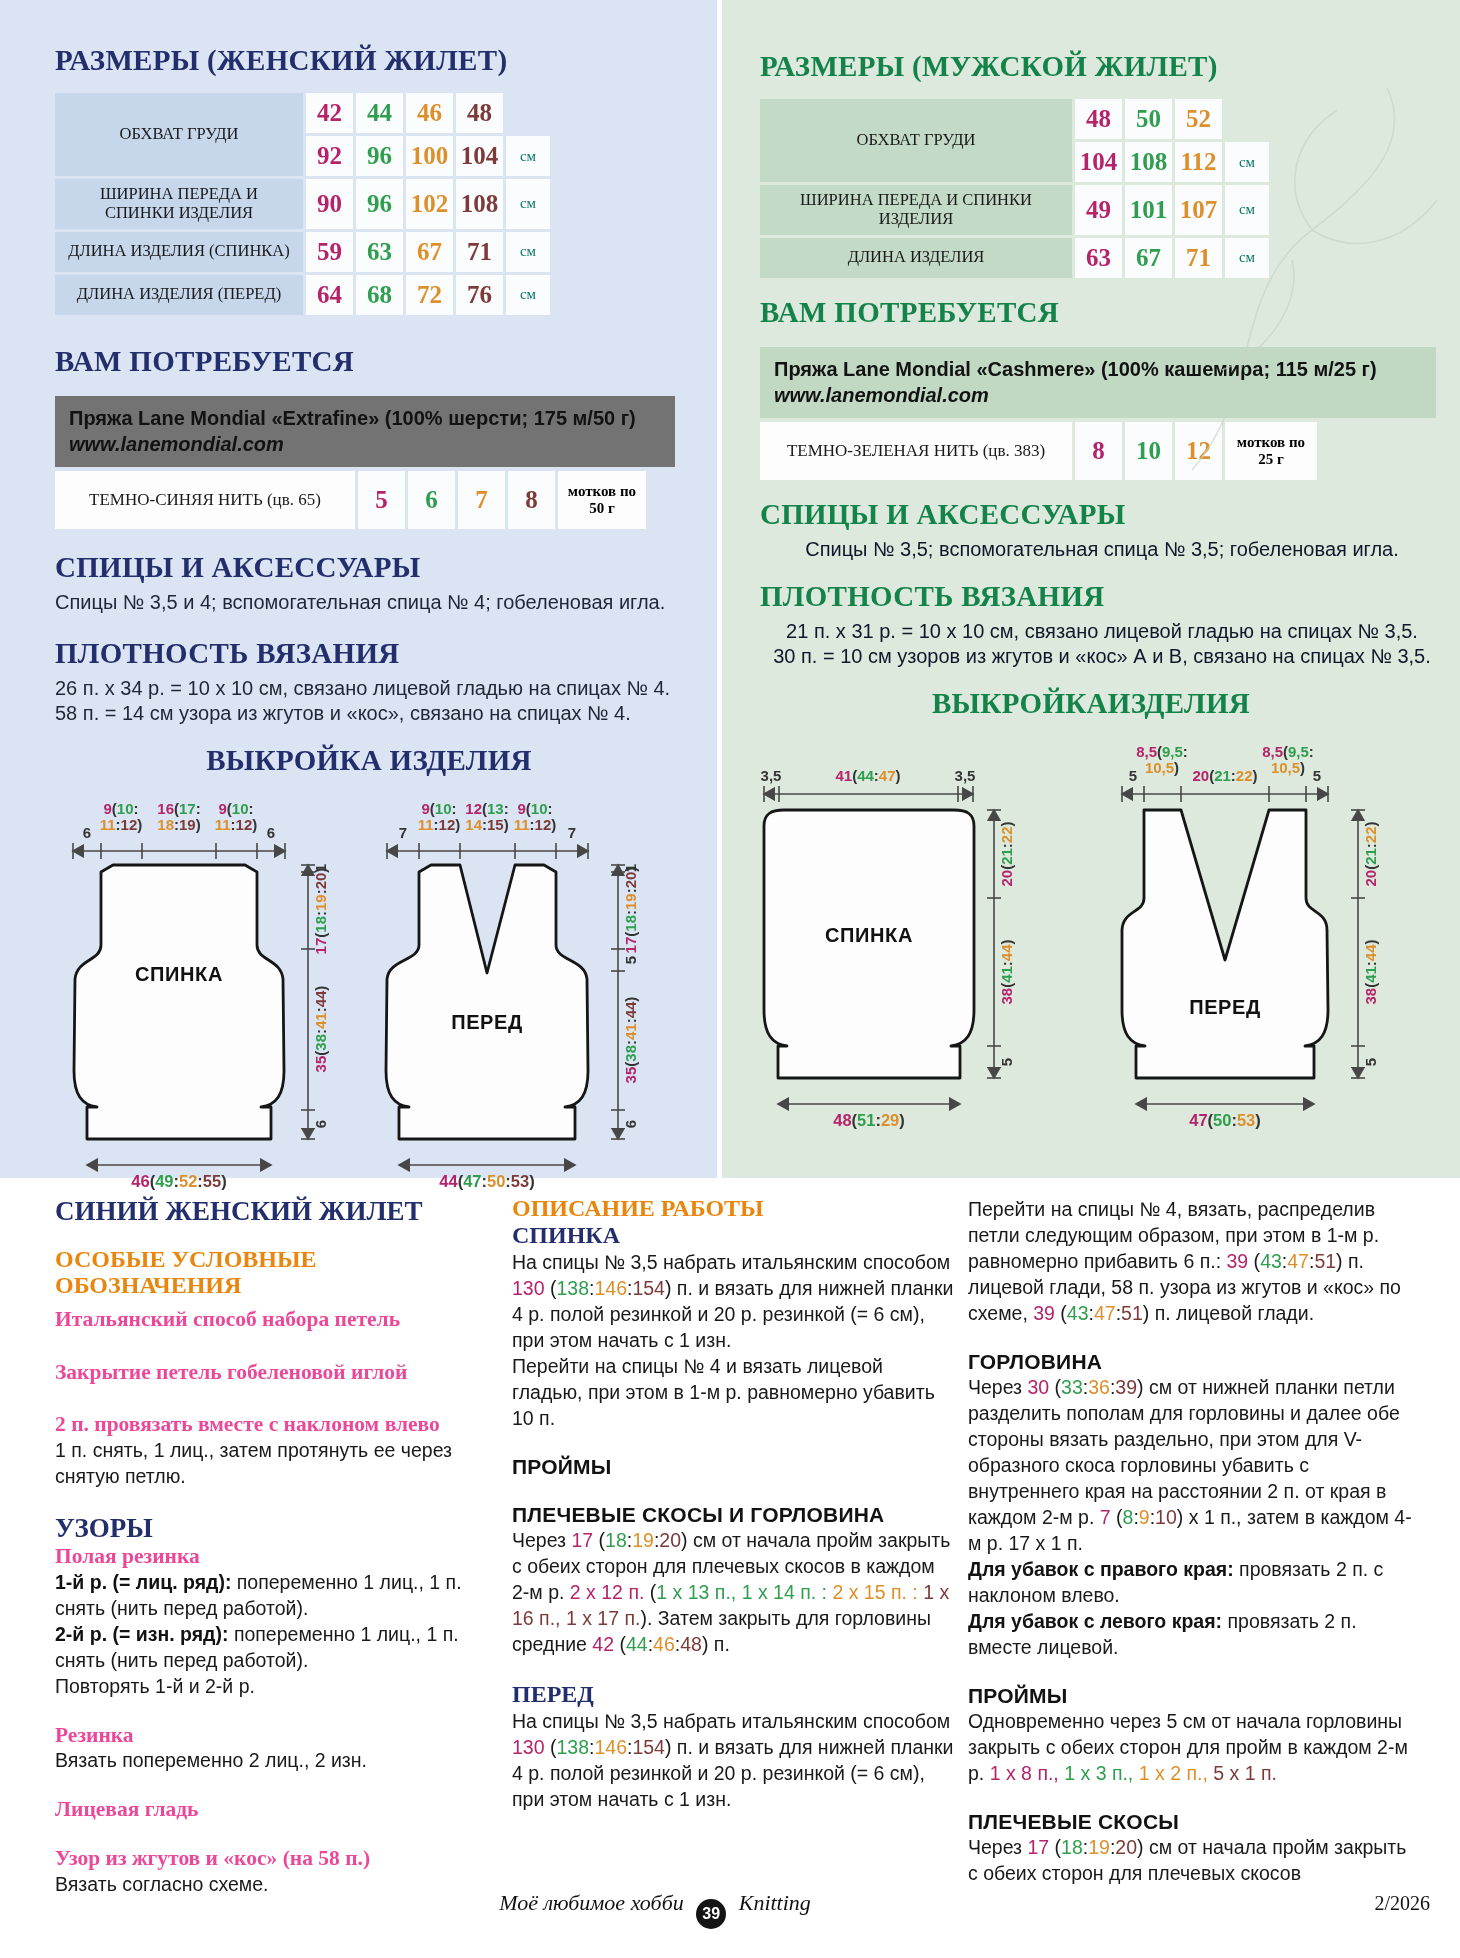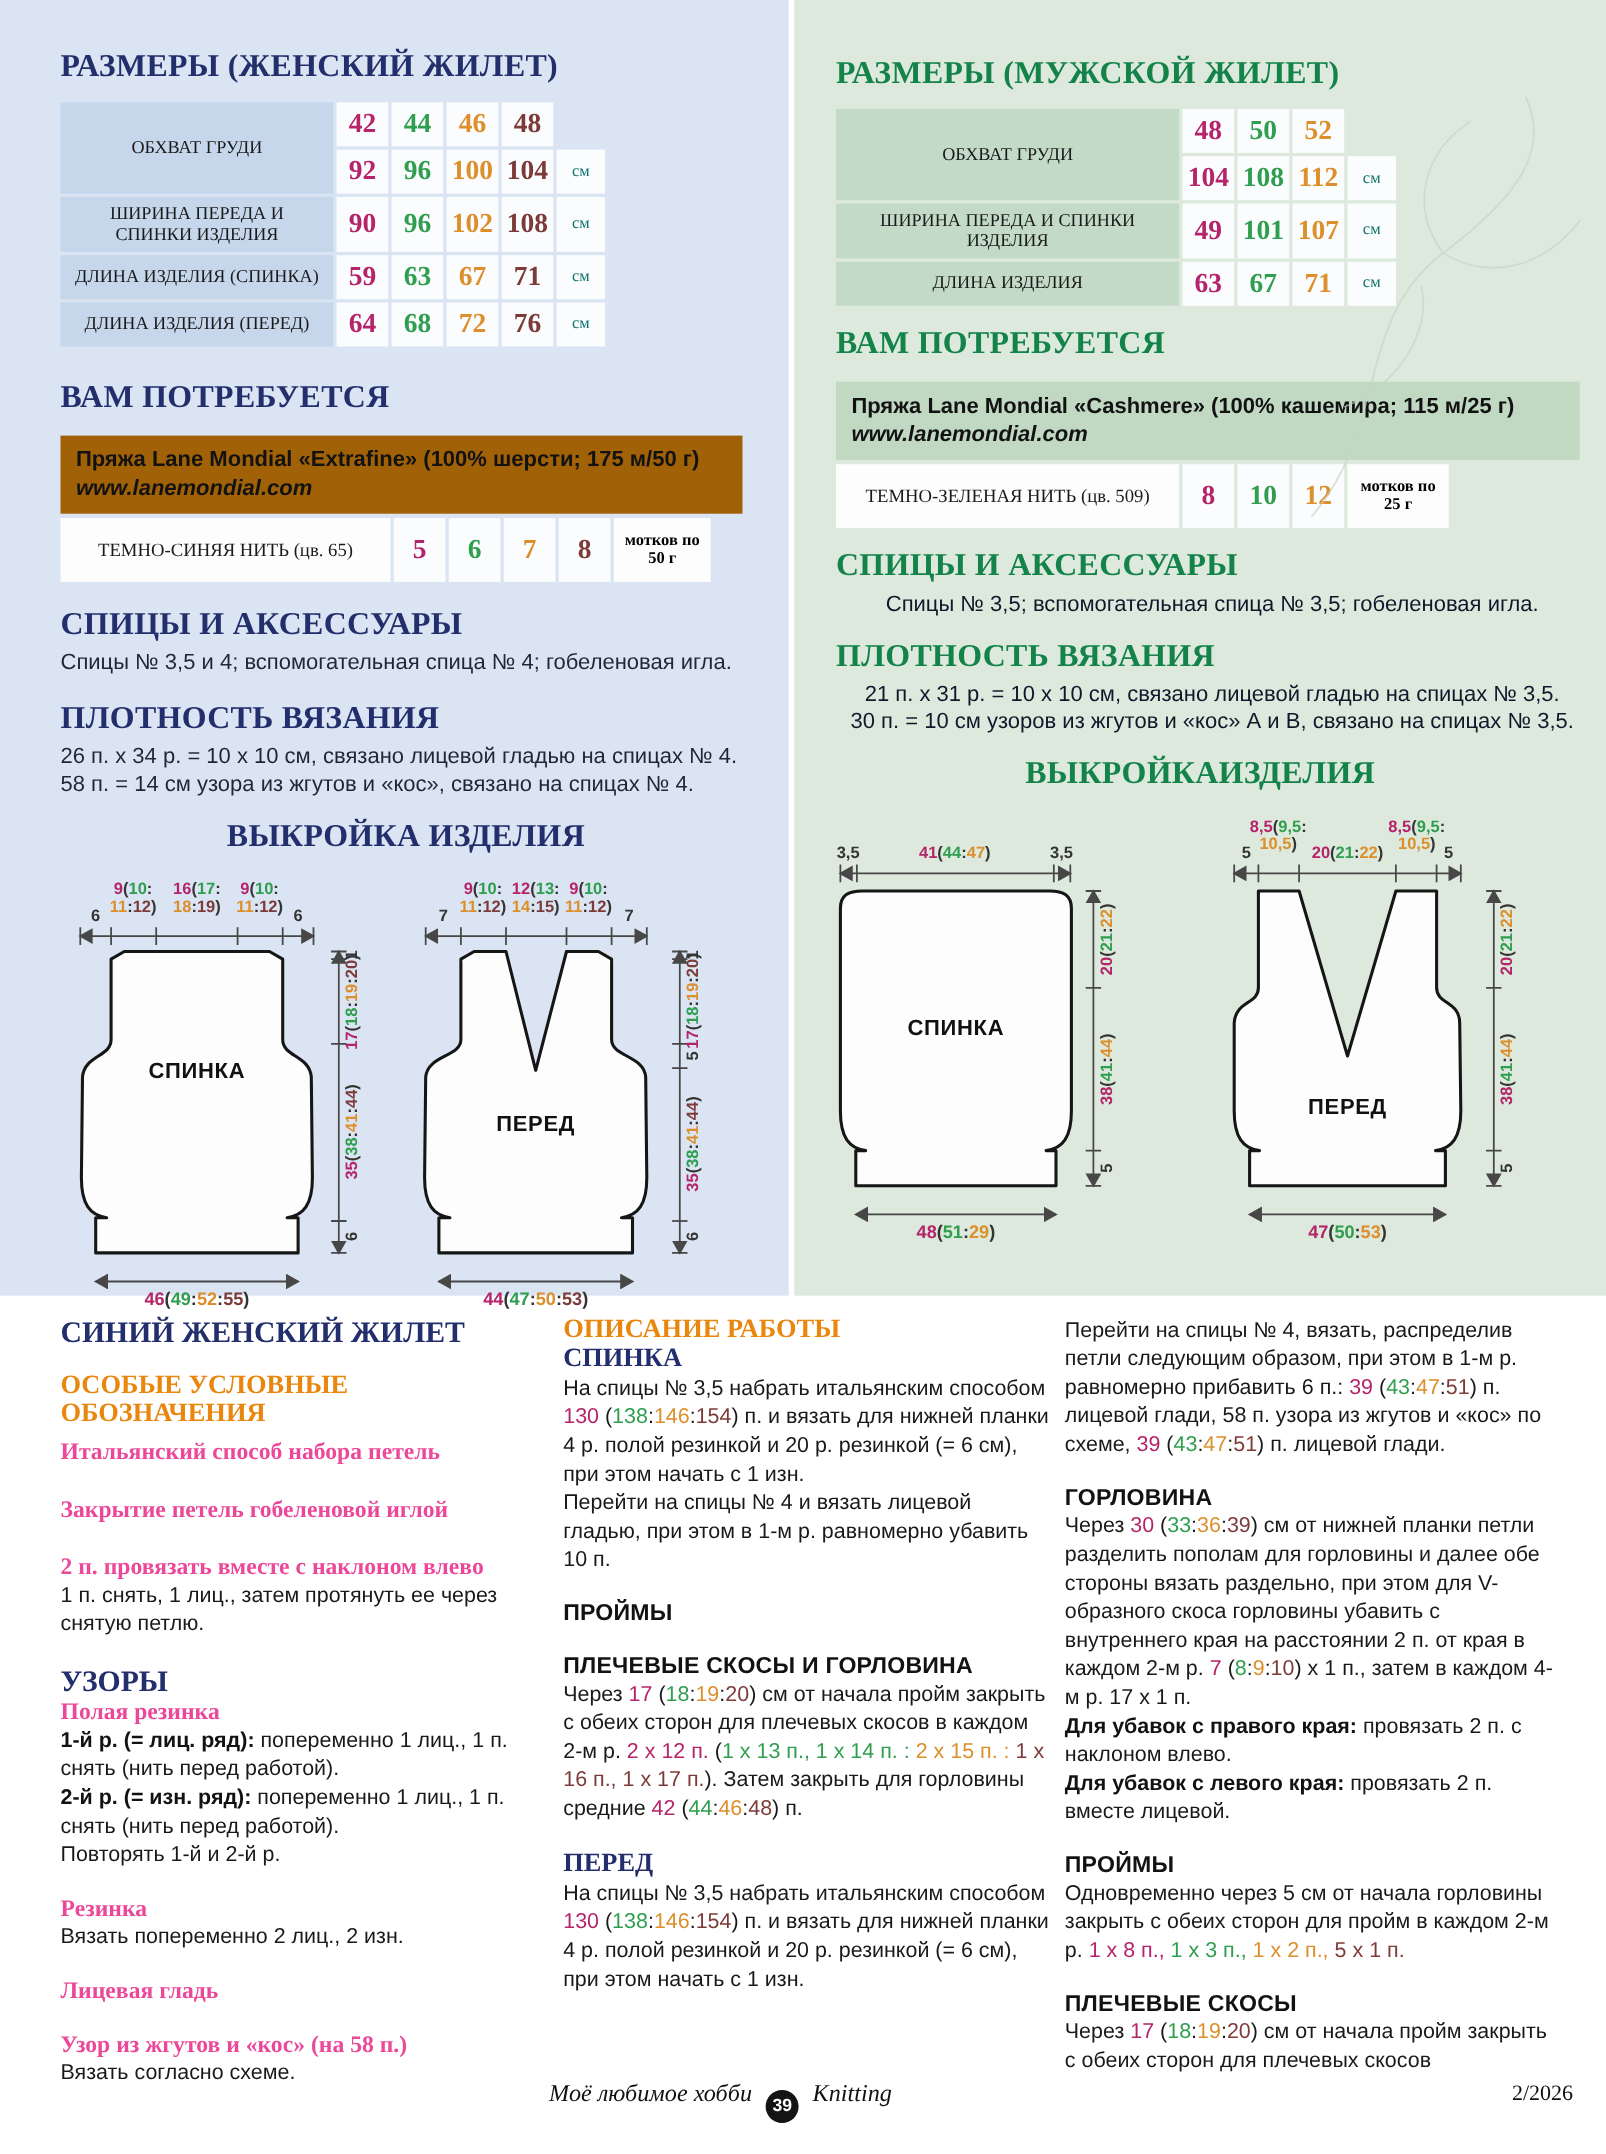--- a/index.html
+++ b/index.html
@@ -21,21 +21,21 @@
   .w .lc{background:#c6d6eb;}
   .m .lc{background:#c3dbc6;}
   .vc{display:flex;align-items:center;justify-content:center;background:#fbfcfe;
       font-family:"Liberation Serif",serif;font-weight:700;font-size:25px;min-height:40px;}
   .cm{display:flex;align-items:center;justify-content:center;background:#fbfcfe;
       font-family:"Liberation Serif",serif;font-size:15px;color:#0f766e;}
   .blank{background:transparent;}
   .span2{grid-row:span 2;}
   
   .yarnbox{margin-top:18px;padding:9px 14px 10px 14px;font-weight:700;font-size:20px;color:#121212;line-height:1.3;}
-  .yarnbox.b{background:#a16207;width:592px;}
+  .yarnbox.b{background:#737373;width:592px;}
   .yarnbox.g{background:#c1d9c3;width:676px;box-sizing:border-box;}
   .yarnbox .y2{font-style:italic;}
   .threadrow{display:grid;gap:3px;margin-top:4px;}
   .threadrow.w{grid-template-columns:300px 47px 47px 47px 47px 88px;}
   .threadrow.m{grid-template-columns:312px 47px 47px 47px 92px;}
   .tl{display:flex;align-items:center;justify-content:center;background:#fdfdfe;
       font-family:"Liberation Serif",serif;font-size:17px;color:#1a1a1a;min-height:50px;padding:4px 6px;text-align:center;}
   .tu{display:flex;align-items:center;justify-content:center;background:#fdfdfe;
       font-family:"Liberation Serif",serif;font-weight:700;font-size:15px;line-height:1.15;text-align:center;padding:4px;}
   .ptext{font-size:20px;line-height:25px;color:#1f2637;margin:6px 0 0 0;}
@@ -254,21 +254,21 @@
       <div class="vc c-s3">71</div>
       <div class="cm">см</div>
     </div>
 
     <h2 class="ph green mt3" style="margin-left:22px">ВАМ ПОТРЕБУЕТСЯ</h2>
     <div class="yarnbox g" style="margin-left:22px">
       <div class="y1">Пряжа Lane Mondial «Cashmere» (100% кашемира; 115 м/25 г)</div>
       <div class="y2">www.lanemondial.com</div>
     </div>
     <div class="threadrow m" style="margin-left:22px">
-      <div class="tl">ТЕМНО-ЗЕЛЕНАЯ НИТЬ (цв. 509)</div>
+      <div class="tl">ТЕМНО-ЗЕЛЕНАЯ НИТЬ (цв. 383)</div>
       <div class="vc c-s1">8</div>
       <div class="vc c-s2">10</div>
       <div class="vc c-s3">12</div>
       <div class="tu">мотков по 25 г</div>
     </div>
 
     <h2 class="ph green mt3" style="margin-left:22px">СПИЦЫ И АКСЕССУАРЫ</h2>
     <p class="ptext" style="margin-left:22px">Спицы № 3,5; вспомогательная спица № 3,5; гобеленовая игла.</p>
 
     <h2 class="ph green mt3" style="margin-left:22px">ПЛОТНОСТЬ ВЯЗАНИЯ</h2>

